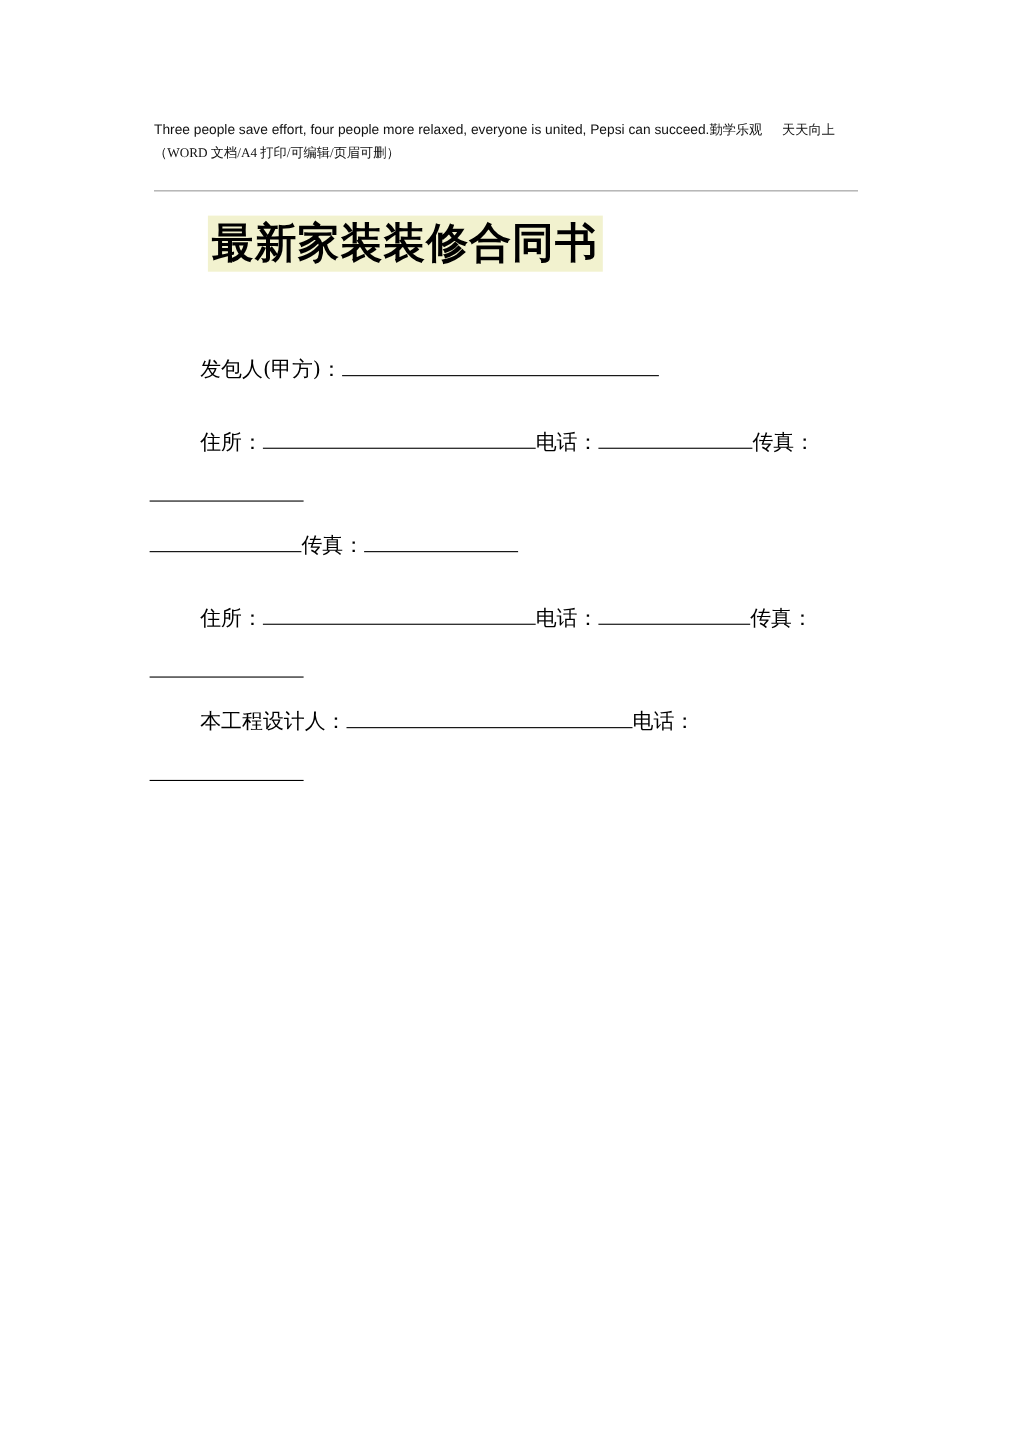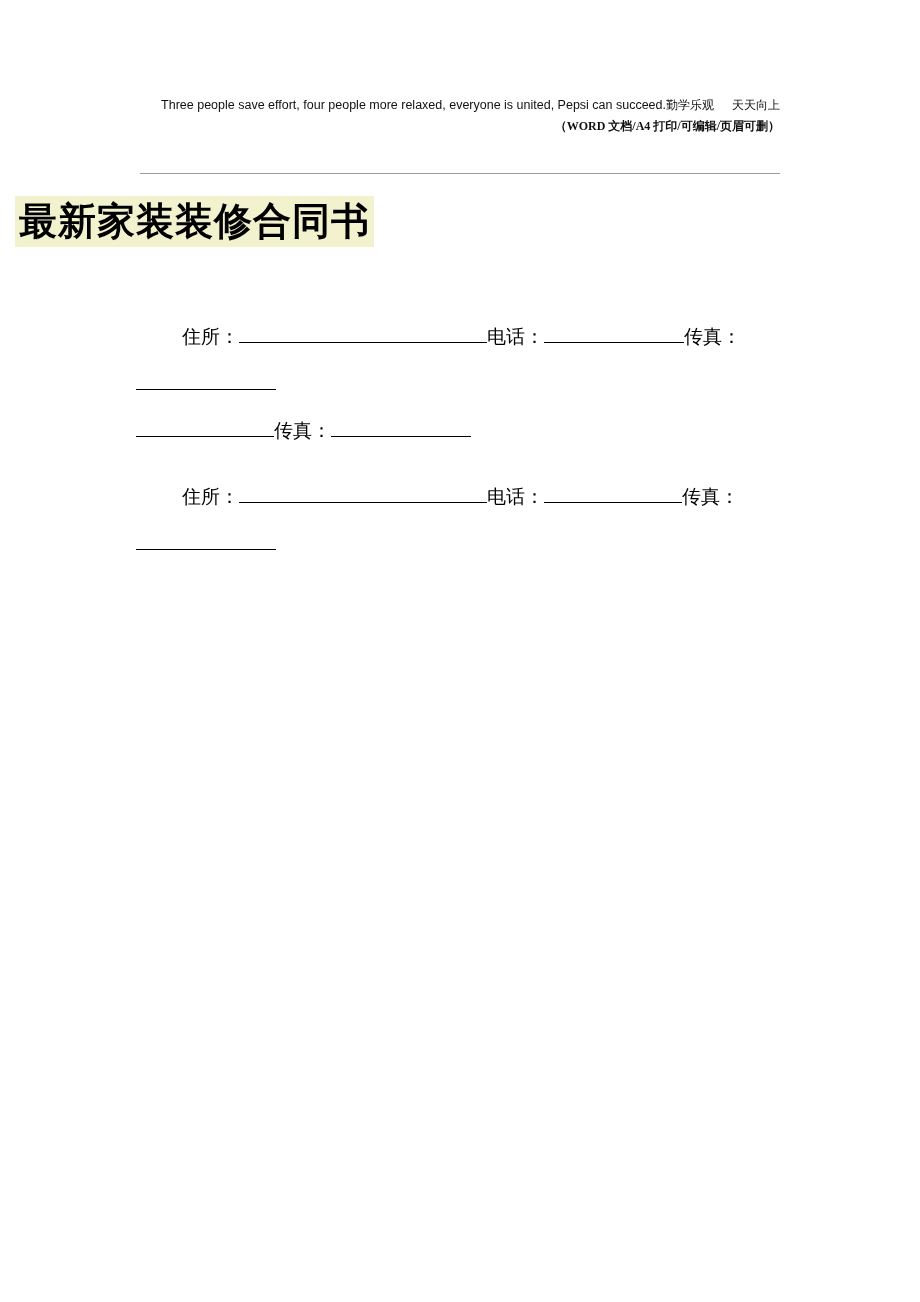--- a/index.html
+++ b/index.html
@@ -15,23 +15,23 @@
     position: relative;
     width: 920px;
     height: 1302px;
     margin: 0 auto;
     background: #ffffff;
     overflow: hidden;
   }
   .header-block {
     position: absolute;
     left: 140px;
-    top: 95px;
+    top: 108px;
     width: 640px;
-    text-align: right;
+    text-align: left;
   }
   .header-line-1 {
     font-family: "Liberation Sans", sans-serif;
     font-size: 12.5px;
     line-height: 20px;
     color: #111111;
     white-space: nowrap;
   }
   .header-line-1 .cn {
     font-family: "Liberation Serif", serif;
@@ -40,36 +40,35 @@
   .header-line-1 .gap {
     display: inline-block;
     width: 18px;
   }
   .header-line-2 {
     font-family: "Liberation Serif", serif;
     font-size: 12px;
     line-height: 20px;
     color: #111111;
     margin-top: 1px;
-    font-weight: bold;
   }
   .header-rule {
     position: absolute;
     left: 140px;
     top: 173px;
     width: 640px;
     height: 0;
     border-top: 1px solid #9a9a9a;
   }
   .doc-title {
     position: absolute;
-    left: 15px;
+    left: 0;
     top: 196px;
     width: 736px;
-    text-align: left;
+    text-align: center;
   }
   .doc-title span {
     font-family: "DejaVu Serif", serif;
     font-size: 38px;
     font-weight: bold;
     letter-spacing: 1px;
     background: #f2f2cf;
     padding: 2px 4px 4px 4px;
     color: #000000;
   }
@@ -123,27 +122,29 @@
   </div>
 
   <div class="header-rule"></div>
 
   <div class="doc-title">
     <span>最新家装装修合同书</span>
   </div>
 
   <div class="body-block">
 
+    <p class="para"><span>发包人(甲方)：</span><span class="ul ul-300"></span></p>
 
     <p class="para"><span>住所：</span><span class="ul ul-250"></span><span>电话：</span><span class="ul ul-150"></span><span>传真：</span><span class="tail-rule"></span></p>
 
 
     <p class="para no-indent"><span class="ul ul-140"></span><span>传真：</span><span class="ul ul-150"></span></p>
 
 
     <p class="para"><span>住所：</span><span class="ul ul-250"></span><span>电话：</span><span class="ul ul-140"></span><span>传真：</span><span class="tail-rule"></span></p>
 
 
+    <p class="para"><span>本工程设计人：</span><span class="ul ul-270"></span><span>电话：</span><span class="tail-rule"></span></p>
 
 
   </div>
 
 </div>
 
 </body></html>

